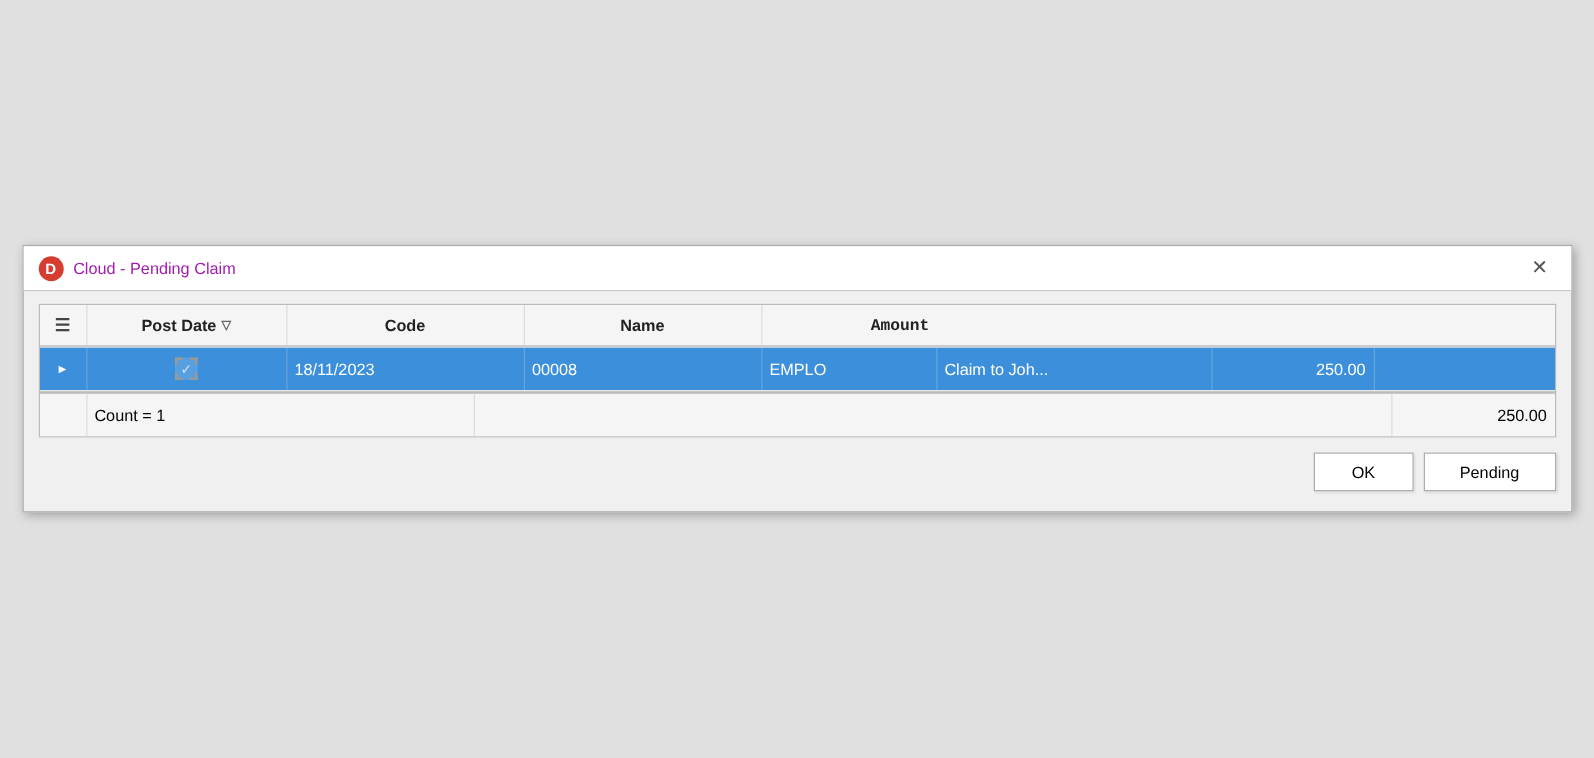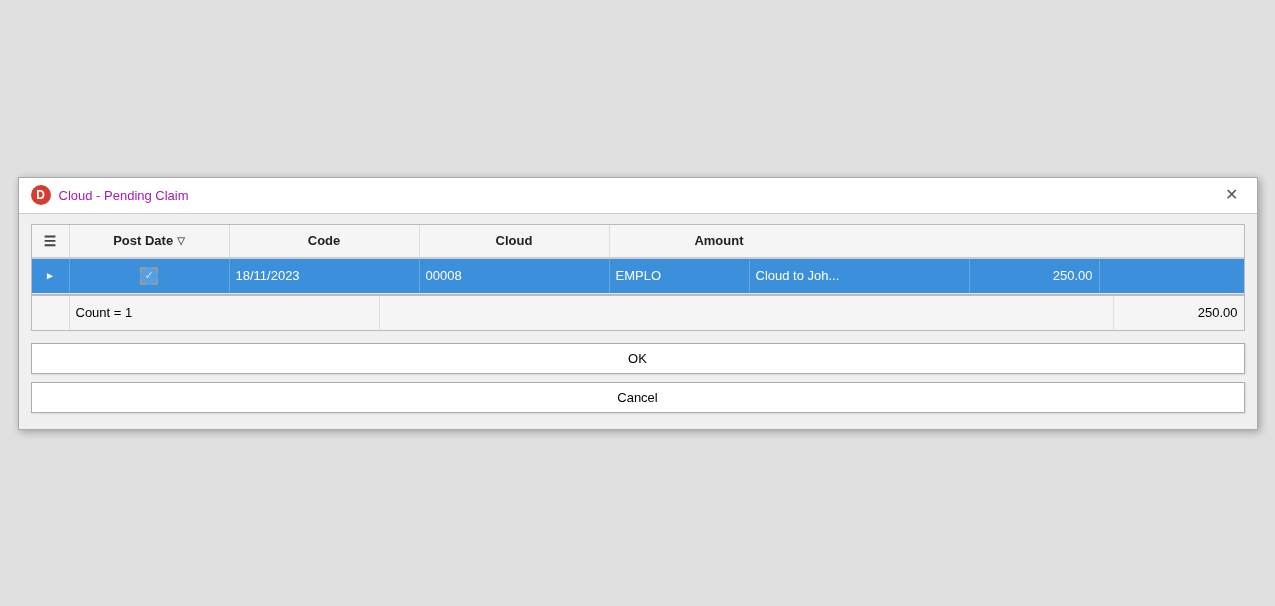--- a/index.html
+++ b/index.html
@@ -105,20 +105,21 @@
       display: flex;
       align-items: center;
       gap: 4px;
       user-select: none;
       white-space: nowrap;
     }
 
     .header-cell:last-child {
       border-right: none;
       justify-content: flex-end;
+      font-family: Liberation Mono, monospace;
     }
 
     .header-cell.col-postdate {
       justify-content: center;
     }
 
     .header-cell.col-employee,
     .header-cell.col-name,
     .header-cell.col-code,
     .header-cell.col-description {
@@ -203,21 +204,20 @@
     .cell.amount {
       justify-content: flex-end;
       border-right: none;
     }
 
     .buttons-row {
       display: flex;
       justify-content: flex-end;
       gap: 8px;
       padding: 4px 0 6px 0;
-      flex-direction: column;
     }
 
     .dialog-btn {
       padding: 7px 28px;
       font-size: 13px;
       background: #fff;
       border: 1px solid #adadad;
       cursor: pointer;
       min-width: 80px;
       box-shadow: 1px 1px 2px rgba(0,0,0,0.1);
@@ -255,58 +255,58 @@
           <span style="font-size:14px; cursor:pointer;">☰</span>
         </div>
         <div class="header-cell col-postdate">
           <span>Post Date</span>
           <span class="sort-icon">▽</span>
         </div>
         <div class="header-cell col-name">
           <span>Code</span>
         </div>
         <div class="header-cell col-code">
-          <span>Cloud</span>
+          <span>Name</span>
         </div>
         <div class="header-cell">
           <span>Amount</span>
         </div>
       </div>
 
       <div class="table-body">
 
         <div class="table-row selected">
           <div class="row-indicator cell">
             <span class="row-arrow">►</span>
           </div>
           <div class="checkbox-cell cell">
             <div class="checkbox-wrapper">
               <span class="checkbox-check">✓</span>
             </div>
           </div>
           <div class="cell">18/11/2023</div>
           <div class="cell">00008</div>
           <div class="cell">EMPLO</div>
-          <div class="cell">Cloud to Joh...</div>
+          <div class="cell">Claim to Joh...</div>
           <div class="cell amount">250.00</div>
         </div>
       </div>
 
       <div style="display:flex; border-top:2px solid #bbb; background:#f5f5f5; min-height:36px;">
         <div style="width:38px; border-right:1px solid #ddd;"></div>
         <div style="flex:0 0 310px; padding:8px 6px; border-right:1px solid #ddd; display:flex; align-items:center;">
           <span>Count = 1</span>
         </div>
         <div style="flex:1; border-right:1px solid #ddd;"></div>
         <div style="flex:0 0 130px; padding:8px 6px; display:flex; align-items:center; justify-content:flex-end;">
           <span>250.00</span>
         </div>
       </div>
 
     </div>
 
     <div class="buttons-row">
       <button class="dialog-btn">OK</button>
-      <button class="dialog-btn">Cancel</button>
+      <button class="dialog-btn">Pending</button>
     </div>
 
   </div>
 </div>
 
 </body></html>

